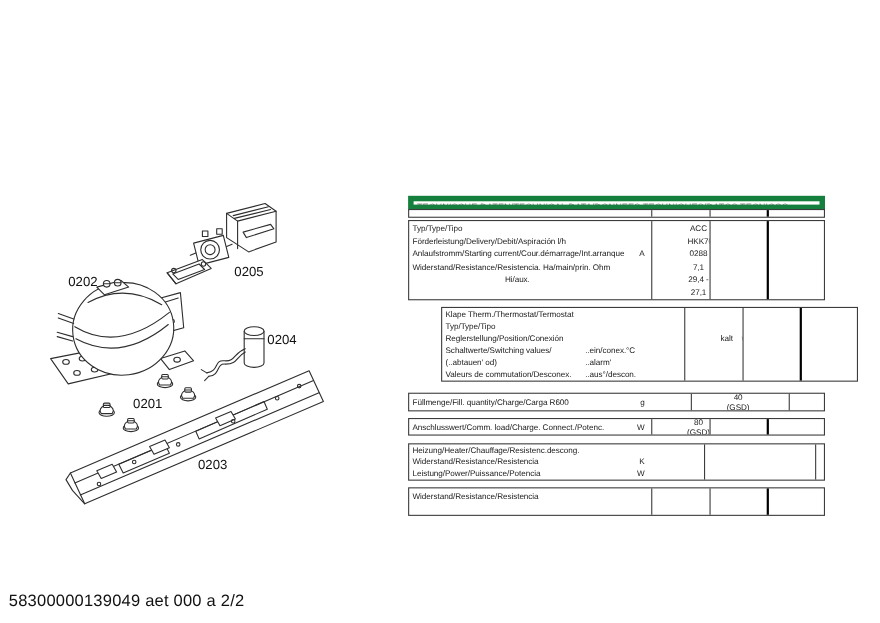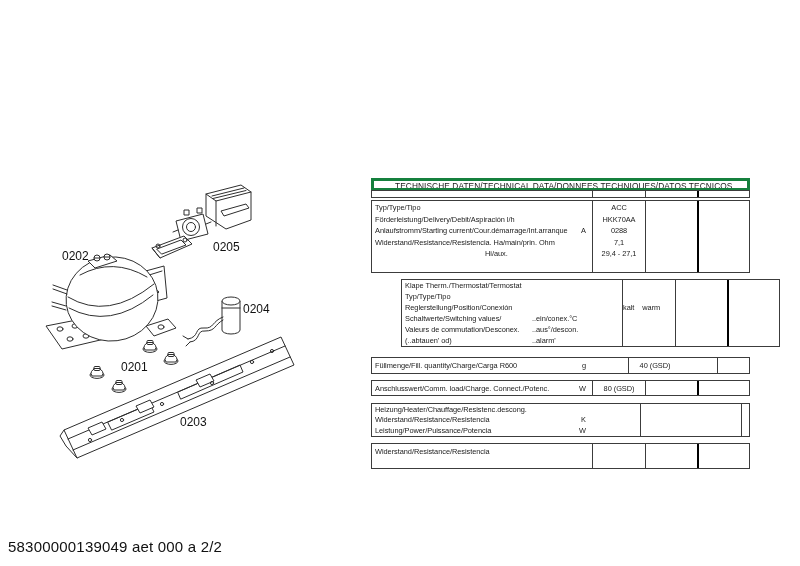--- a/index.html
+++ b/index.html
@@ -10,36 +10,36 @@
   
   .diagram{position:absolute;left:0;top:180px;width:340px;height:310px;}
   .diagram *{vector-effect:non-scaling-stroke;}
   .ln-art{stroke:#2e2e2e;stroke-width:1;fill:none;stroke-linejoin:round;stroke-linecap:round;}
   .ln-fill{stroke:#2e2e2e;stroke-width:1;fill:#ffffff;stroke-linejoin:round;}
   .plabel{font-family:"Liberation Sans",sans-serif;font-size:12px;fill:#111;}
   
   .table-wrap{position:absolute;left:371px;top:178px;width:379px;height:294px;}
   .thead{
     position:absolute;left:0;top:0;width:379px;height:13px;box-sizing:border-box;
-    border:3px solid #15803d;font-size:8.3px;line-height:11px;padding-left:21px;
+    border:5px solid #15803d;font-size:8.3px;line-height:11px;padding-left:3px;
     letter-spacing:0.1px;white-space:nowrap;overflow:hidden;background:#fff;
   }
   .tblock{
     position:absolute;left:0;width:379px;box-sizing:border-box;border:1px solid #3c3c3c;
     display:grid;grid-template-columns:220px 53px 52px 52px;background:#fff;
   }
   .dcell{box-sizing:border-box;padding:1px 6px 0 3px;overflow:hidden;}
-  .vcell{box-sizing:border-box;border-left:1px solid #3c3c3c;text-align:center;padding-top:1px;overflow:hidden;}
+  .vcell{box-sizing:border-box;border-left:1px solid #3c3c3c;text-align:center;padding-top:1px;overflow:hidden;padding-left:32px;}
   .vcell.thick{border-left:2px solid #000;}
   .tblock,.dcell,.vcell{font-size:7.4px;letter-spacing:-0.05px;}
   .ln{display:flex;justify-content:space-between;white-space:nowrap;}
   .ln .lbl{flex:0 1 auto;}
   .ln .sub{flex:0 0 84px;text-align:left;}
   .ln .unit{flex:0 0 auto;text-align:right;}
-  .indent{margin-left:110px;}
+  .indent{margin-left:84px;}
   .r600{margin-left:2px;}
   .fillgap{flex:1 1 auto;}
   .lhA{line-height:11.6px;}
   .lhB{line-height:10.9px;}
   .lhE{line-height:10.4px;gap:48px;}
   .lhF{line-height:11px;}
   .single{display:flex;align-items:center;height:100%;padding-top:0;}
   .single .dinner{display:flex;white-space:nowrap;width:100%;}
   .vcenter{display:flex;align-items:center;justify-content:center;height:100%;padding-top:0;}
   .kw{margin-top:22px;display:flex;justify-content:flex-start;gap:8px;}
@@ -202,26 +202,26 @@
           <span class="lbl">Typ/Type/Tipo</span>
         </div>
       <div class="ln">
           <span class="lbl">Reglerstellung/Position/Conexión</span>
         </div>
       <div class="ln">
           <span class="lbl">Schaltwerte/Switching values/</span>
           <span class="sub">..ein/conex.°C</span>
         </div>
       <div class="ln">
+          <span class="lbl">(..abtauen' od)</span>
+          <span class="sub">..alarm'</span>
+        </div>
+      <div class="ln">
           <span class="lbl">Valeurs de commutation/Desconex.</span>
           <span class="sub">..aus°/descon.</span>
-        </div>
-      <div class="ln">
-          <span class="lbl">(..abtauen' od)</span>
-          <span class="sub">..alarm'</span>
         </div>
     </div>
     <div class="vcell">
       <div class="kw">
         <span>kalt</span>
         <span>warm</span>
       </div>
     </div>
     <div class="vcell"></div>
     <div class="vcell thick"></div>

